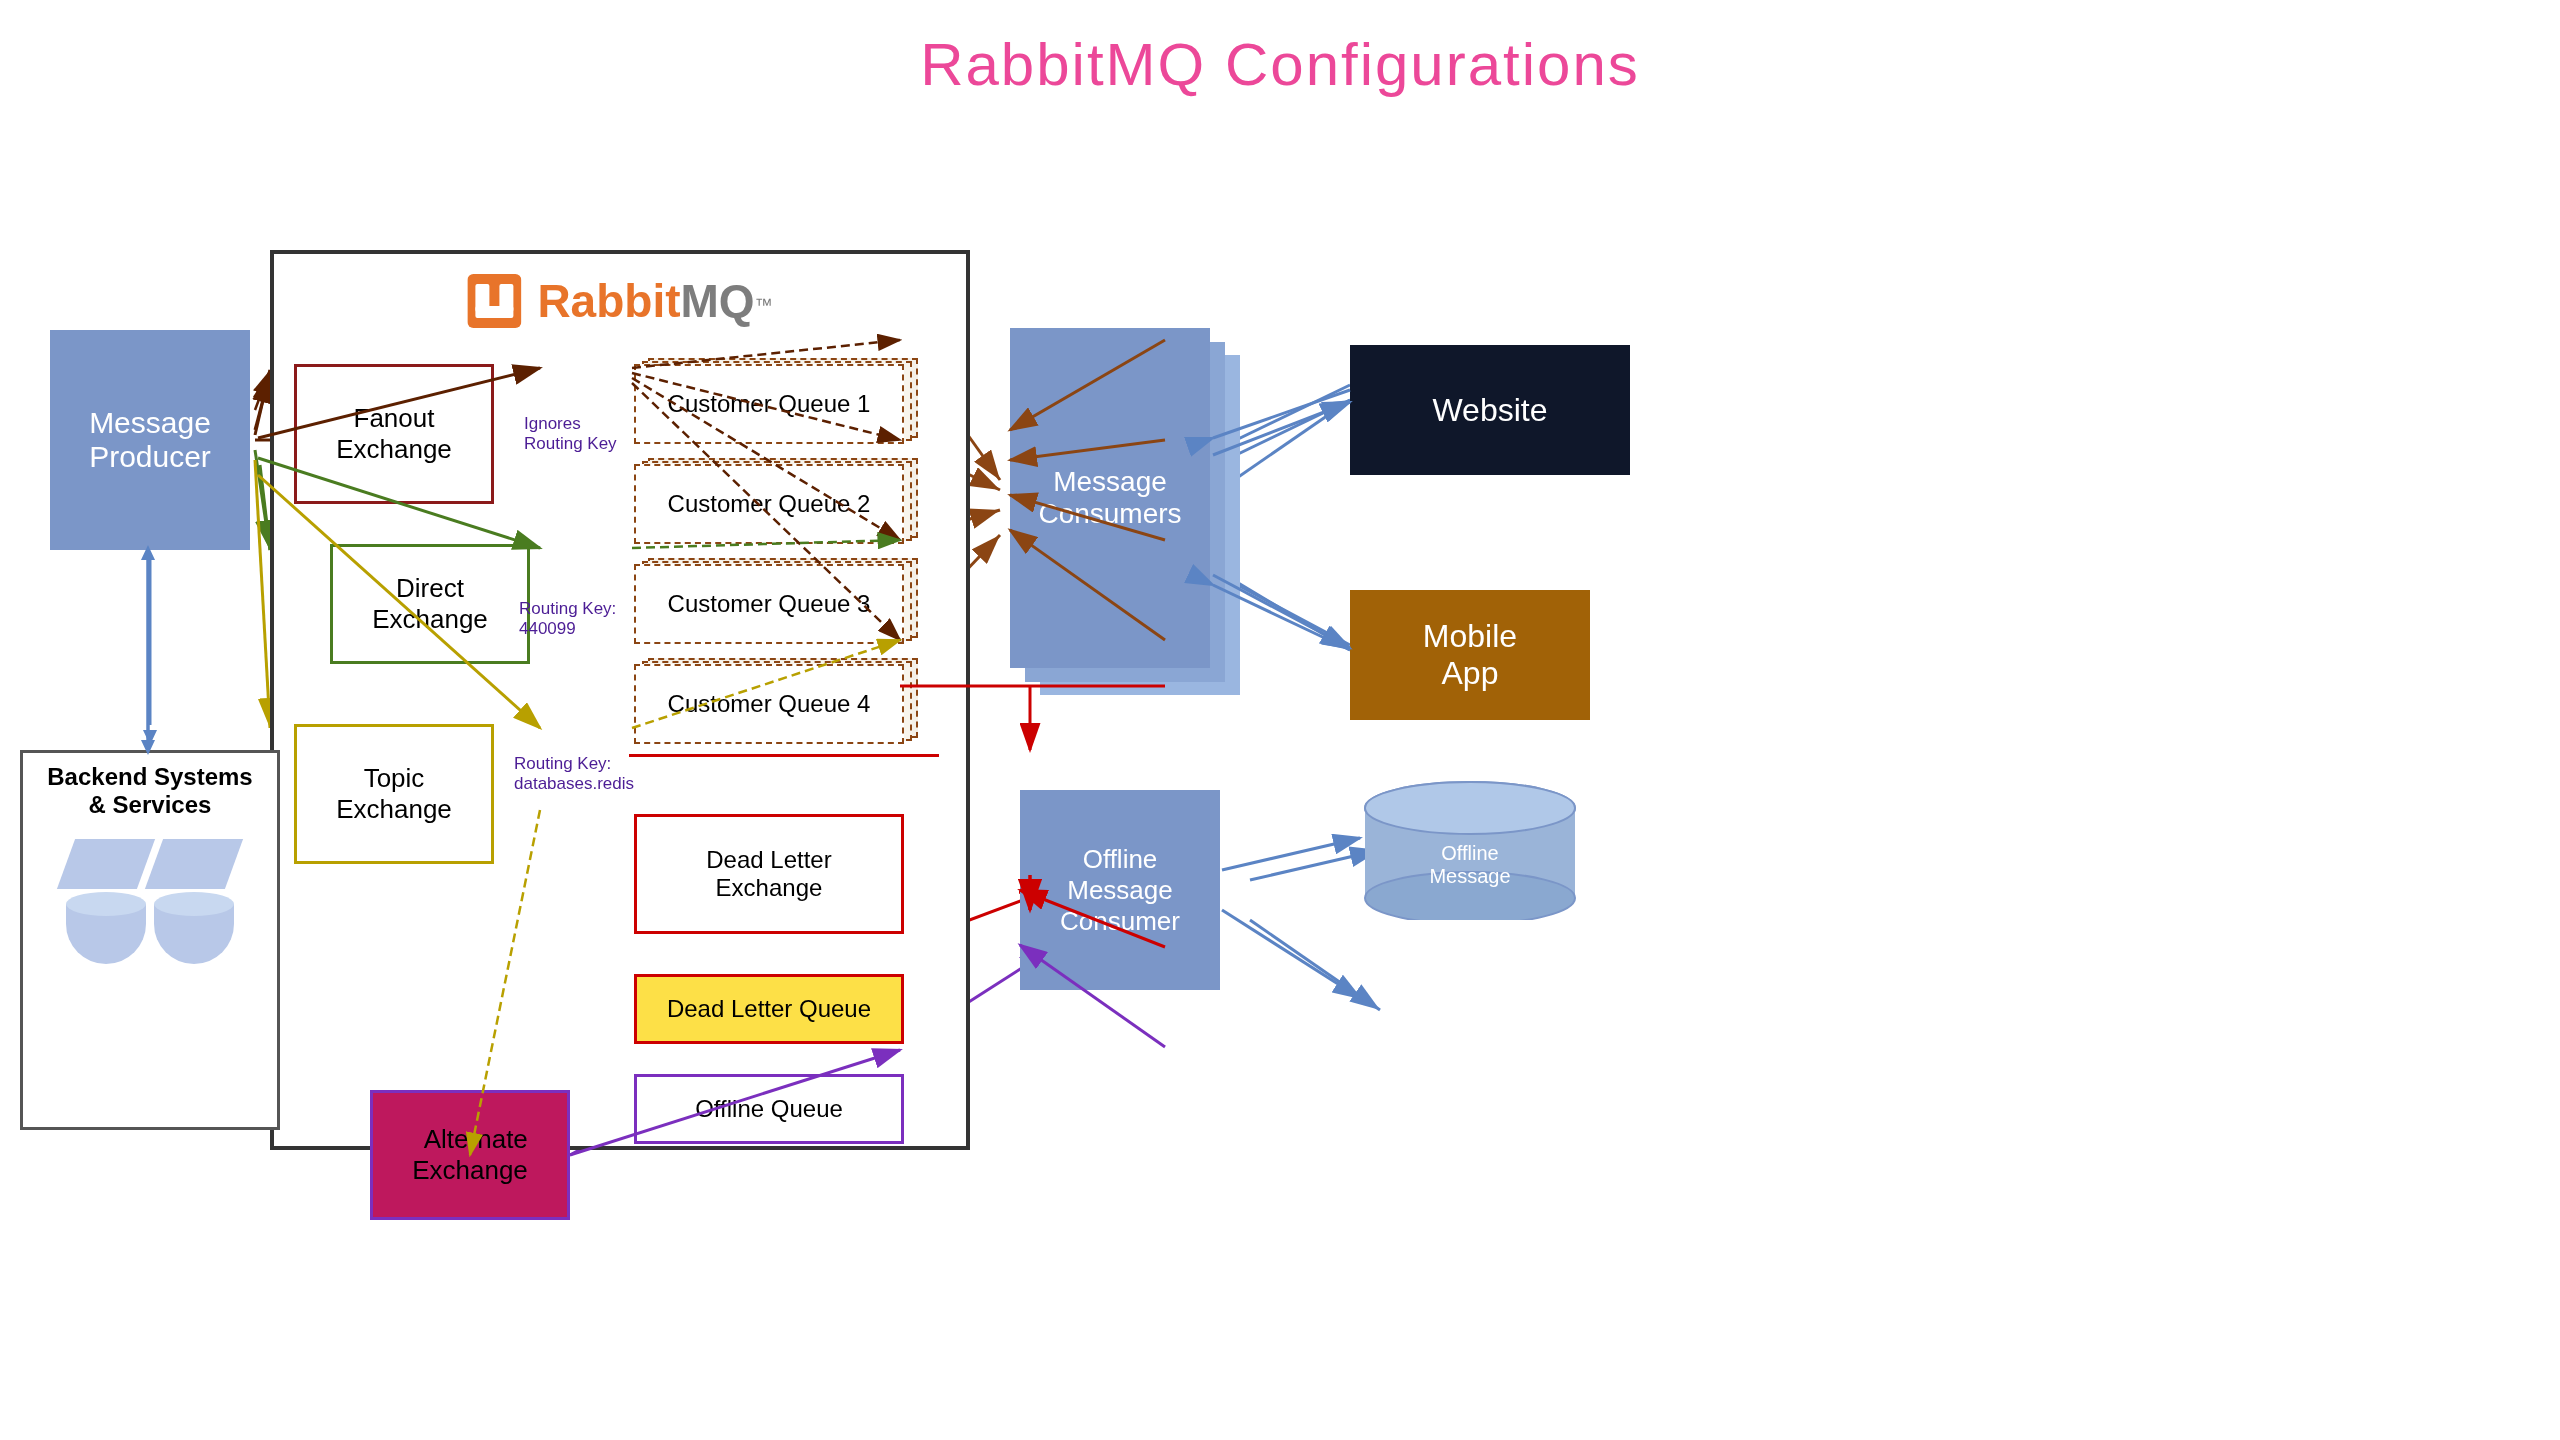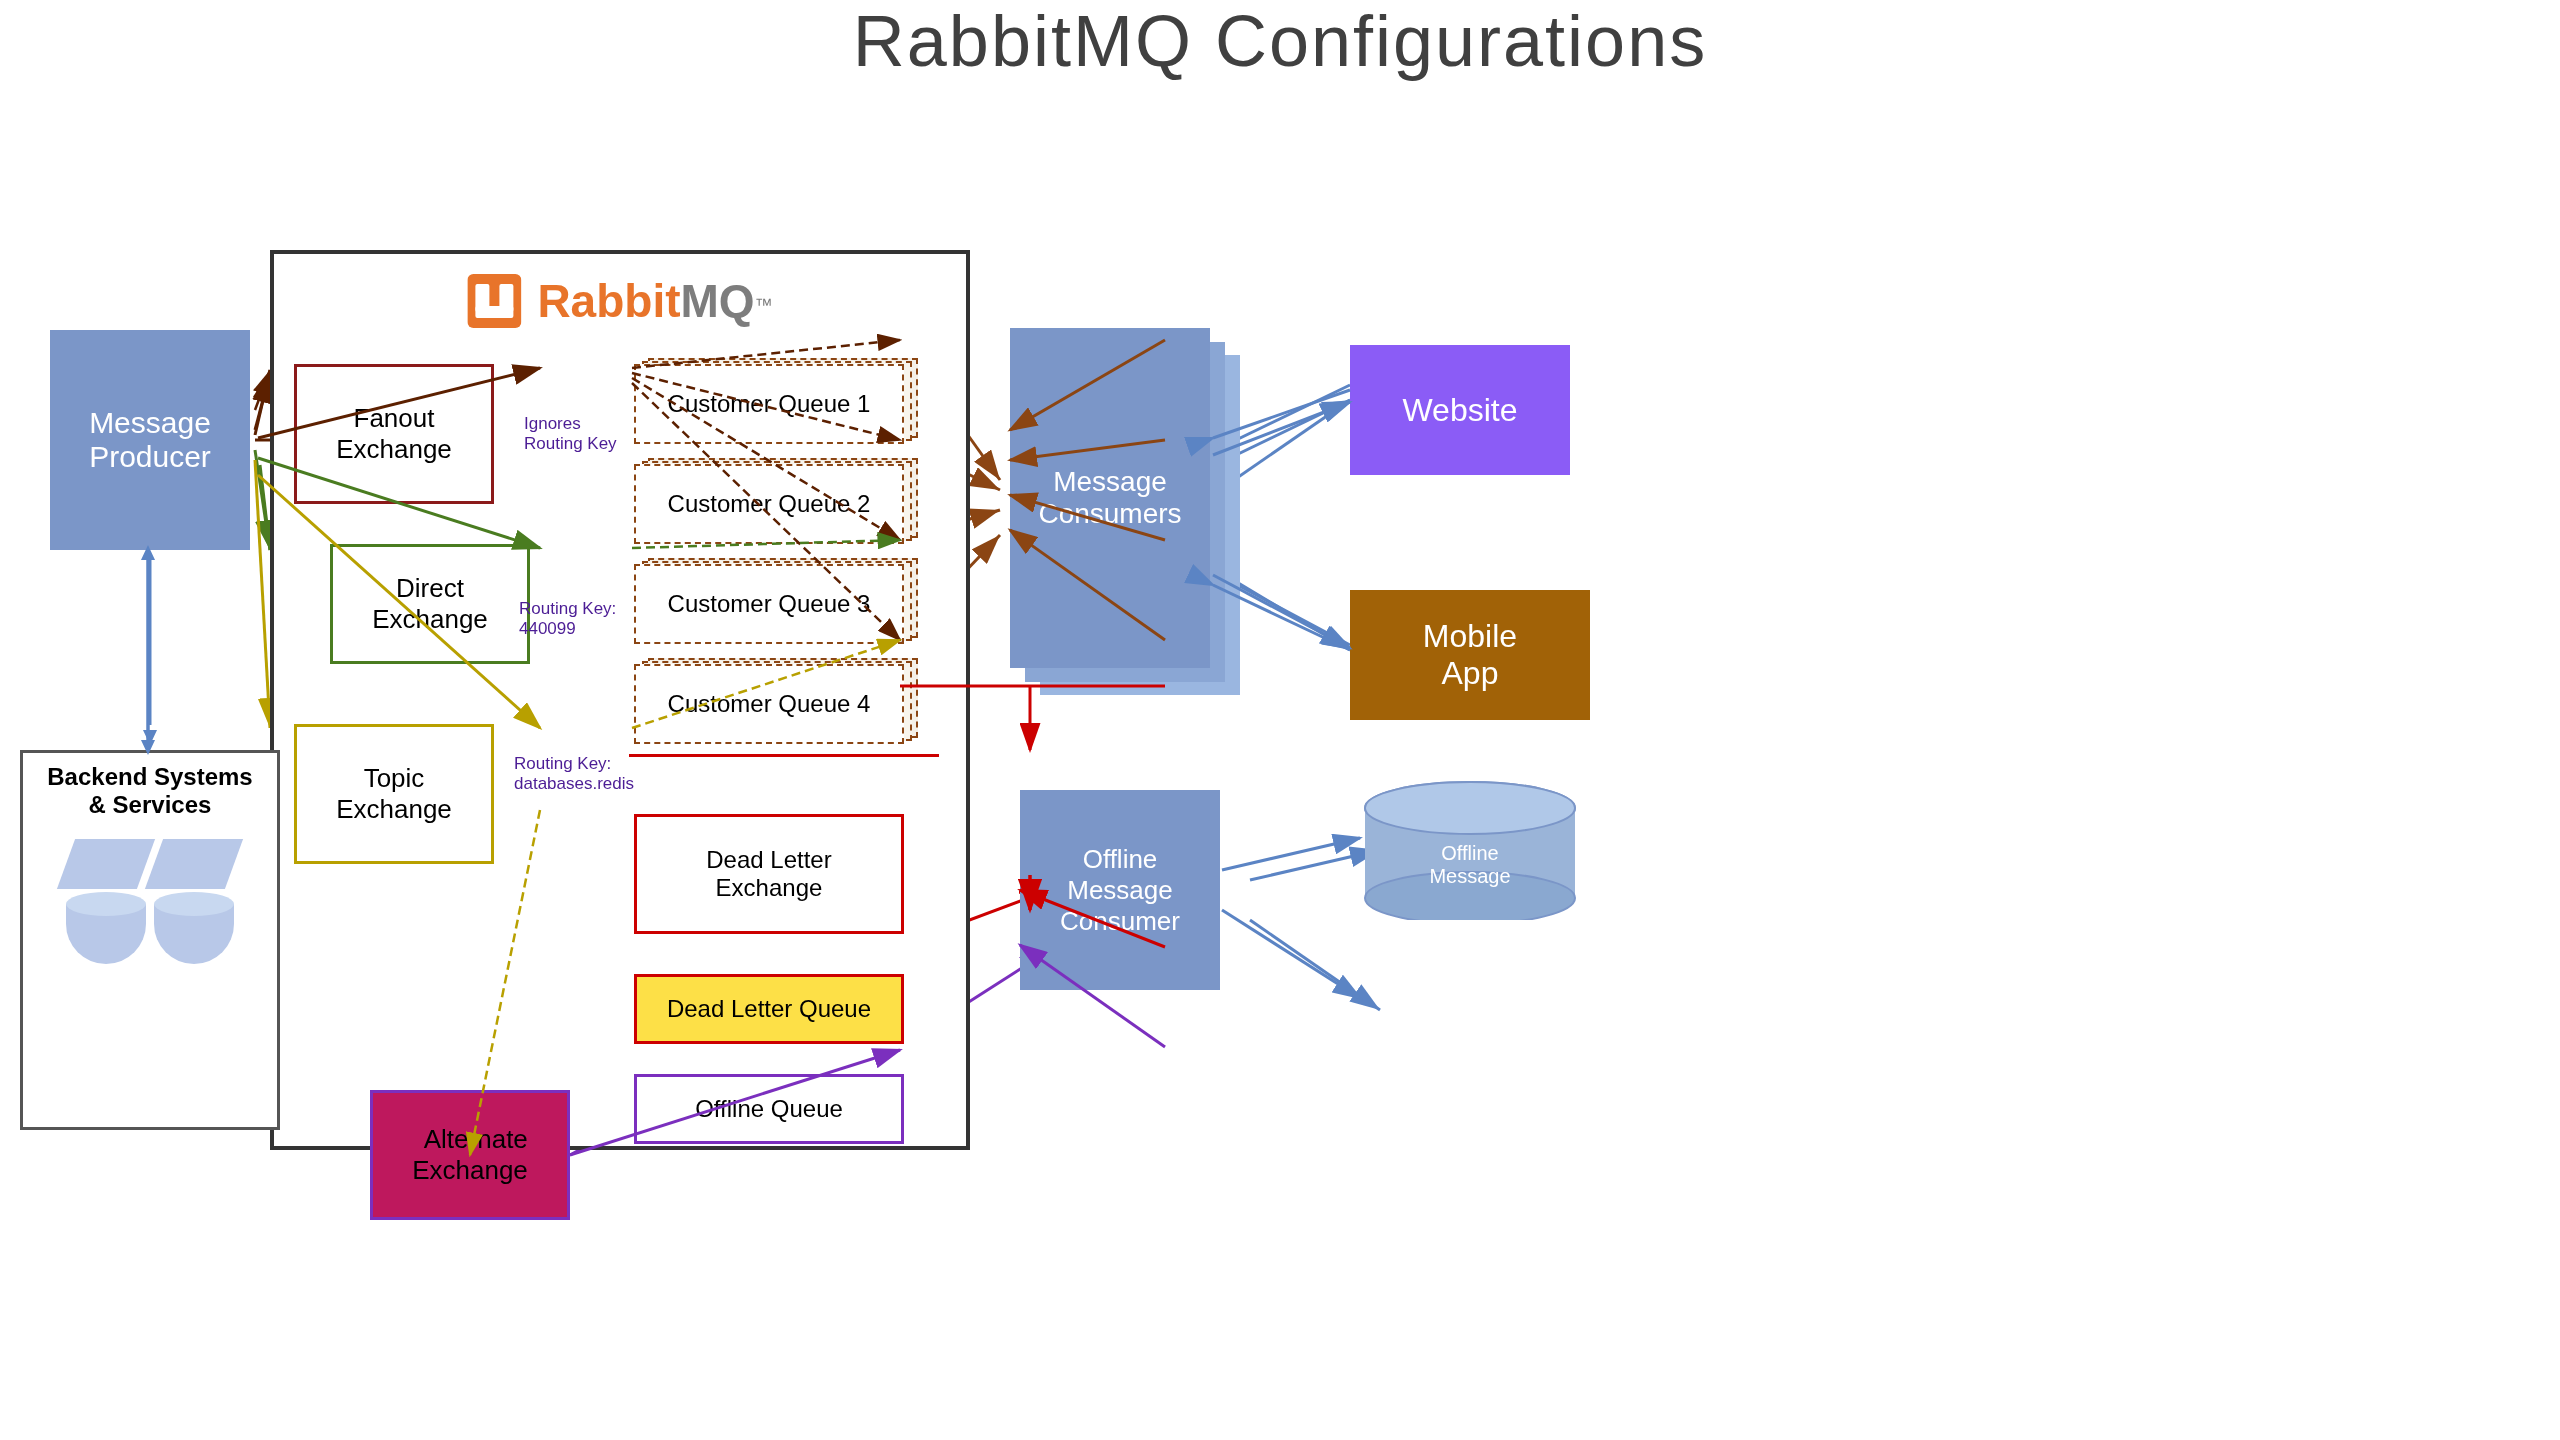--- a/index.html
+++ b/index.html
@@ -7,23 +7,24 @@
       background: #ffffff;
       font-family: 'Segoe UI', Arial, sans-serif;
       width: 2560px;
       height: 1440px;
       overflow: hidden;
       position: relative;
     }
 
     .page-title {
       text-align: center;
-      font-size: 72px;
+      font-size: 60px;
       font-weight: 300;
-      color: #404040;
+      color: #ec4899;
+      padding-top: 30px;
       letter-spacing: 2px;
     }
 
     .main-diagram {
       position: absolute;
       top: 190px;
       left: 0;
       width: 2560px;
       height: 1240px;
     }
@@ -451,21 +452,21 @@
     <span style="white-space:pre-line">Message
 Consumers</span>
   </div>
 
   <div style="position:absolute; left:1020px; top:600px; width:200px; height:200px; background:#7b96c8; display:flex; align-items:center; justify-content:center; text-align:center; font-size:26px; color:white;">
     <span style="white-space:pre-line">Offline
 Message
 Consumer</span>
   </div>
 
-  <div style="position:absolute; left:1350px; top:155px; width:220px; height:130px; background:#8b5cf6; display:flex; align-items:center; justify-content:center; font-size:32px; color:white;">
+  <div style="position:absolute; left:1350px; top:155px; width:280px; height:130px; background:#0f172a; display:flex; align-items:center; justify-content:center; font-size:32px; color:white;">
     <span>Website</span>
   </div>
 
   <div style="position:absolute; left:1350px; top:400px; width:240px; height:130px; background:#a16207; display:flex; align-items:center; justify-content:center; font-size:32px; color:white; text-align:center;">
     <span style="white-space:pre-line">Mobile
 App</span>
   </div>
 
   <div style="position:absolute; left:1360px; top:590px; width:220px; height:140px;">
     <svg width="220" height="140" viewBox="0 0 220 140">

